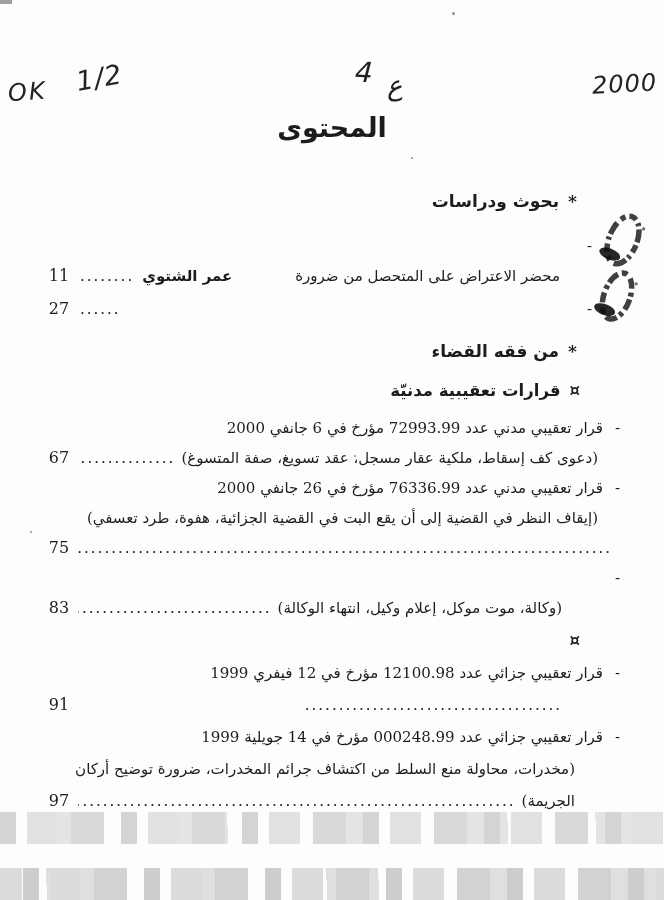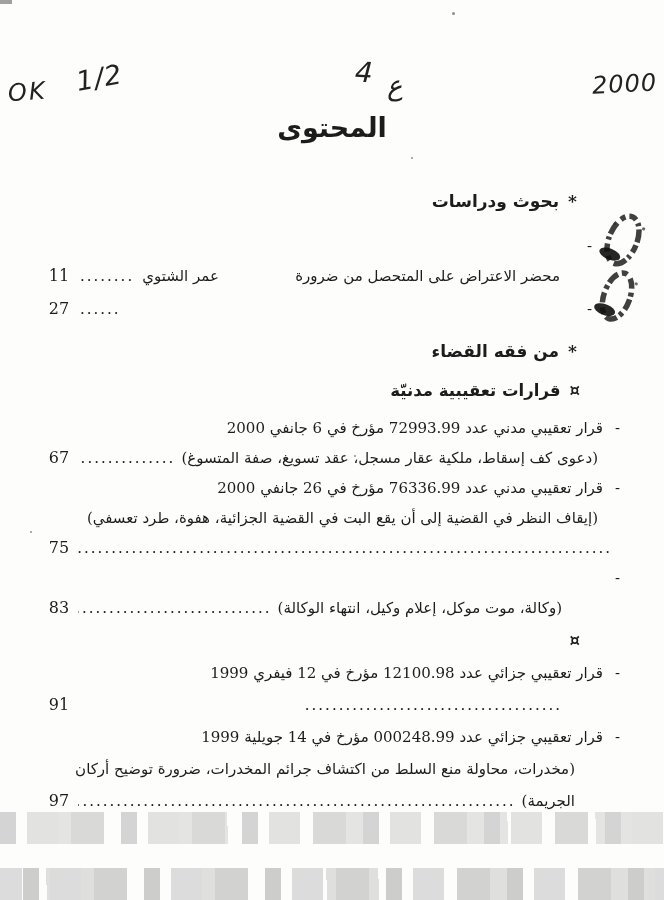--- a/index.html
+++ b/index.html
@@ -42,21 +42,21 @@
   .sec-head{font-weight:bold;font-size:17px;margin-right:43px;}
   .sub-head{font-weight:bold;font-size:16.5px;margin-right:40px;}
   .spacer{flex:1;}
   .dots{
     flex:1;overflow:hidden;
     letter-spacing:2px;color:#1b1b1b;
     margin:0 6px;
   }
   .dots-fixed{letter-spacing:2px;margin:0 8px;}
   .pagenum{min-width:26px;font-size:16px;text-align:center;}
-  .author{font-weight:normal;}
+  .author{font-weight:bold;}
 
   
   .ind-entry{margin-right:28px;}
   .ind-wrap{margin-right:60px;}
   .ind-note{margin-right:22px;}
   .ind-note-45{margin-right:45px;}
   .ind-note-52{margin-right:52px;}
   .ind-note-58{margin-right:58px;}
   .m-top-16{margin-top:16px;}
   .m-top-14{margin-top:14px;}

